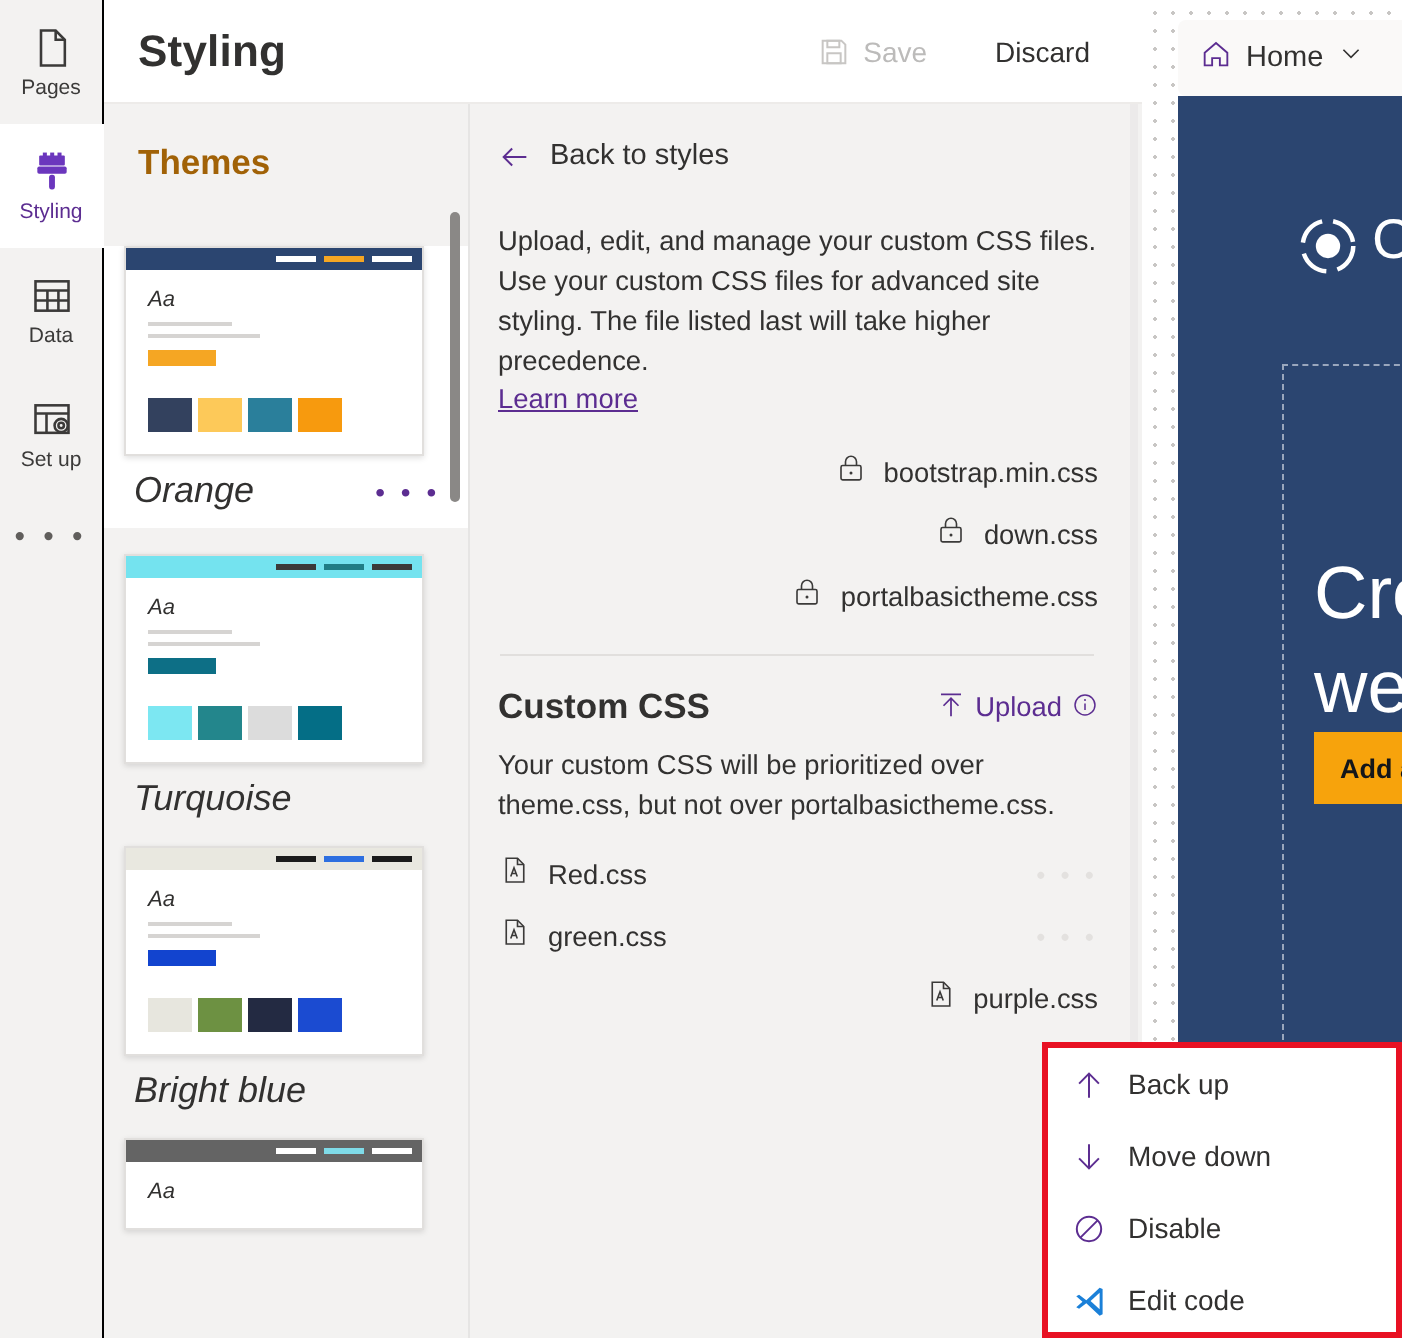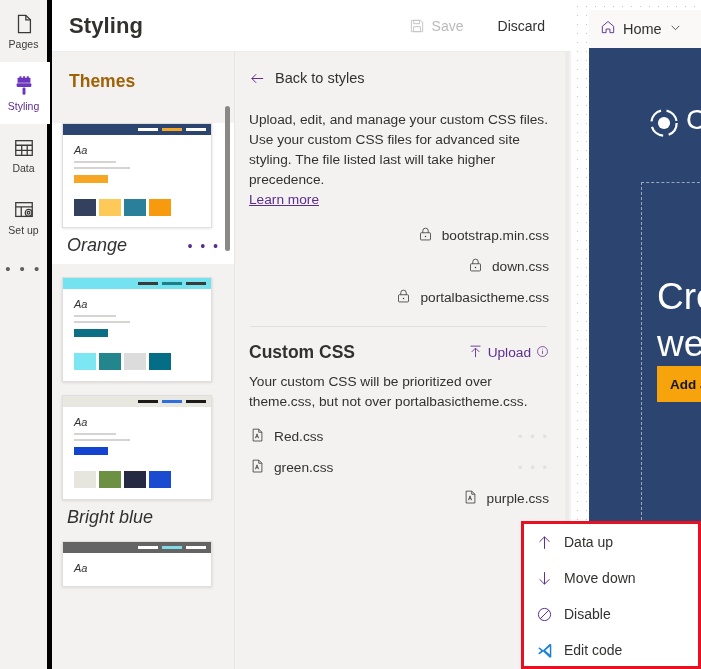--- a/index.html
+++ b/index.html
@@ -7,21 +7,21 @@
     width: 701px; height: 669px;
     font-family: "Liberation Sans", sans-serif;
     background: #ffffff;
     overflow: hidden;
   }
   #root { position: relative; width: 701px; height: 669px; }
 
   
   .rail {
     position: absolute; left: 0; top: 0; width: 52px; height: 669px;
-    background: #f3f2f1; border-right: 5px solid #000000;
+    background: #f3f2f1; border-right: 1px solid #000000;
     display: flex; flex-direction: column; align-items: center;
   }
   .rail-item {
     width: 52px; height: 62px;
     display: flex; flex-direction: column; align-items: center; justify-content: center;
     gap: 3px; cursor: pointer;
   }
   .rail-item .rail-label { font-size: 10.5px; color: #3b3a39; line-height: 12px; }
   .rail-item.active { background: #ffffff; }
   .rail-item.active .rail-label { color: #5c2d91; }
@@ -283,20 +283,23 @@
             <div class="tt-line w2"></div>
             <div class="tt-btn" style="background:#0d6f86"></div>
             <div class="tt-swatches">
               <span class="tt-sw" style="background:#7ce7f2"></span>
               <span class="tt-sw" style="background:#23868c"></span>
               <span class="tt-sw" style="background:#dcdcdc"></span>
               <span class="tt-sw" style="background:#046e86"></span>
             </div>
           </div>
         </div>
+        <div class="theme-name-row">
+          <span class="theme-name">Turquoise</span>
+        </div>
       </div>
 
       <div class="theme-card-wrap">
         <div class="theme-thumb">
           <div class="tt-bar" style="background:#e9e8e0">
             <span class="tt-navlink" style="background:#1b1b1b"></span>
             <span class="tt-navlink" style="background:#2d6fe0"></span>
             <span class="tt-navlink" style="background:#1b1b1b"></span>
           </div>
           <div class="tt-body">
@@ -473,21 +476,21 @@
     </div>
   </div>
 
   <div class="ctx">
     <div class="ctx-item">
       <span class="ci">
         <svg viewBox="0 0 24 24" width="17" height="17" fill="none" stroke="#5c2d91" stroke-width="1.4">
           <path d="M12 21V4M5 11l7-7 7 7"></path>
         </svg>
       </span>
-      <span>Data up</span>
+      <span>Back up</span>
     </div>
     <div class="ctx-item">
       <span class="ci">
         <svg viewBox="0 0 24 24" width="17" height="17" fill="none" stroke="#5c2d91" stroke-width="1.4">
           <path d="M12 3v17M5 13l7 7 7-7"></path>
         </svg>
       </span>
       <span>Move down</span>
     </div>
     <div class="ctx-item">

